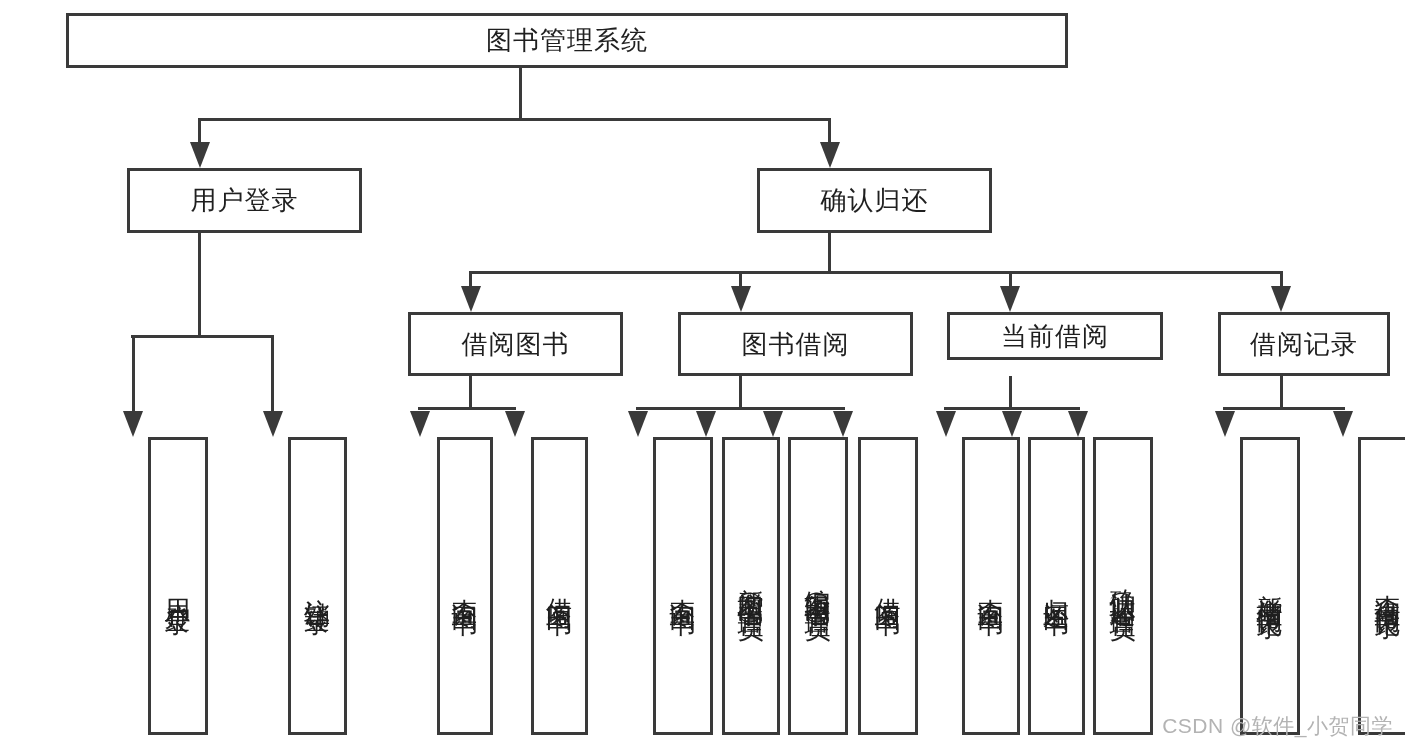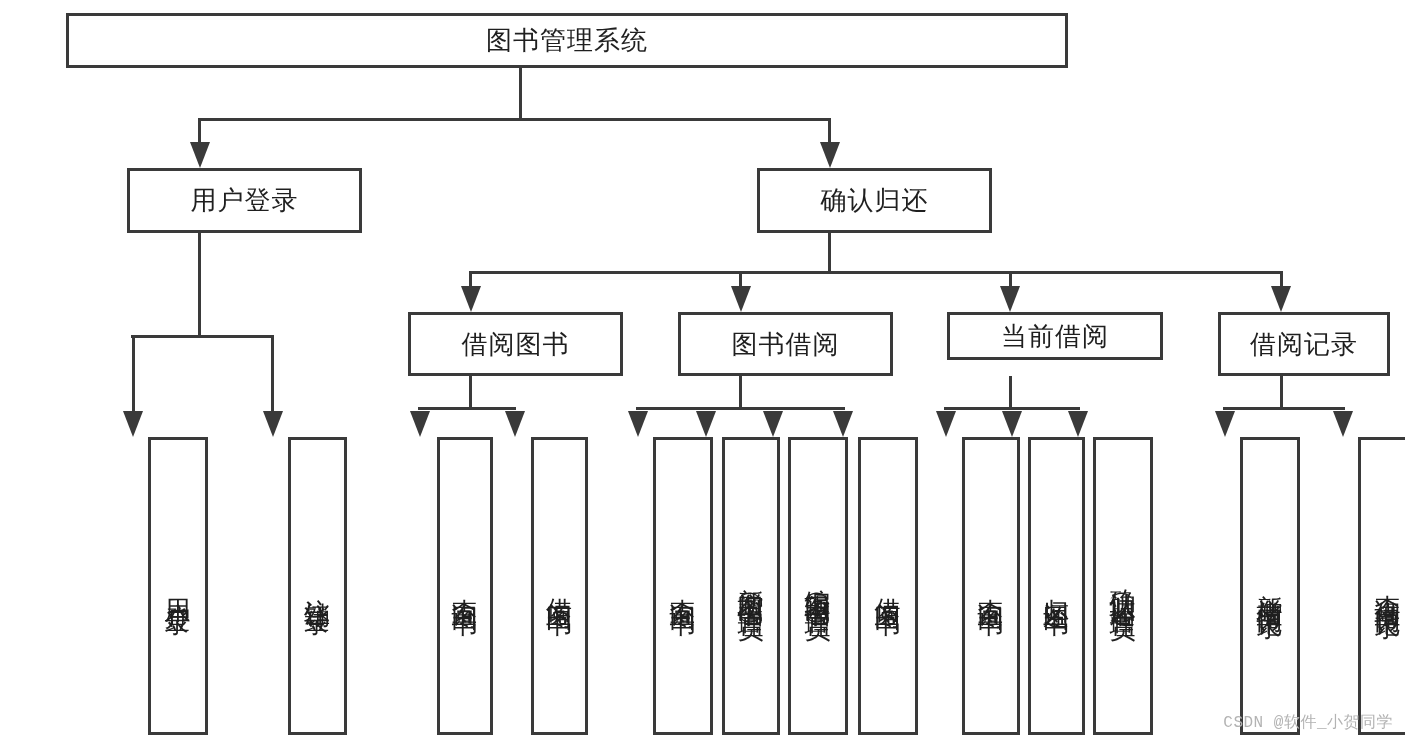--- a/index.html
+++ b/index.html
@@ -17,22 +17,22 @@
     font-size:26px;letter-spacing:4px;line-height:1;color:#1f1f1f;white-space:nowrap;
   }
   .vline{position:absolute;width:3px;background:#3a3a3a;}
   .hline{position:absolute;height:3px;background:#3a3a3a;}
   .arrow{
     position:absolute;width:0;height:0;
     border-left:10px solid transparent;border-right:10px solid transparent;
     border-top:26px solid #3a3a3a;
   }
   .watermark{
-    position:absolute;top:712px;right:12px;font-size:16px;color:#b3b3b3;
-    white-space:nowrap;letter-spacing:0.5px;font-family:Liberation Mono, monospace;
+    position:absolute;top:712px;right:12px;font-size:21px;color:#b3b3b3;
+    white-space:nowrap;letter-spacing:0.5px;
   }
 </style>
 </head>
 <body>
 
 <div class="stage">
 
   <div class="box" style="left:21px;top:13px;width:1002px;height:55px">
     <span class="hlabel">图书管理系统</span>
   </div>
@@ -65,21 +65,21 @@
   <div class="vline" style="left:1008.5px;top:271px;height:18px"></div>
   <div class="vline" style="left:1279.5px;top:271px;height:18px"></div>
   <div class="arrow" style="left:460.5px;top:286px"></div>
   <div class="arrow" style="left:730.5px;top:286px"></div>
   <div class="arrow" style="left:1000px;top:286px"></div>
   <div class="arrow" style="left:1271px;top:286px"></div>
 
   <div class="box" style="left:363px;top:312px;width:215px;height:64px">
     <span class="hlabel">借阅图书</span>
   </div>
-  <div class="box" style="left:633px;top:312px;width:215px;height:64px">
+  <div class="box" style="left:633px;top:312px;width:235px;height:64px">
     <span class="hlabel">图书借阅</span>
   </div>
   <div class="box" style="left:902px;top:312px;width:216px;height:48px">
     <span class="hlabel">当前借阅</span>
   </div>
   <div class="box" style="left:1173px;top:312px;width:172px;height:64px">
     <span class="hlabel">借阅记录</span>
   </div>
 
   <div class="vline" style="left:469px;top:376px;height:31px"></div>

